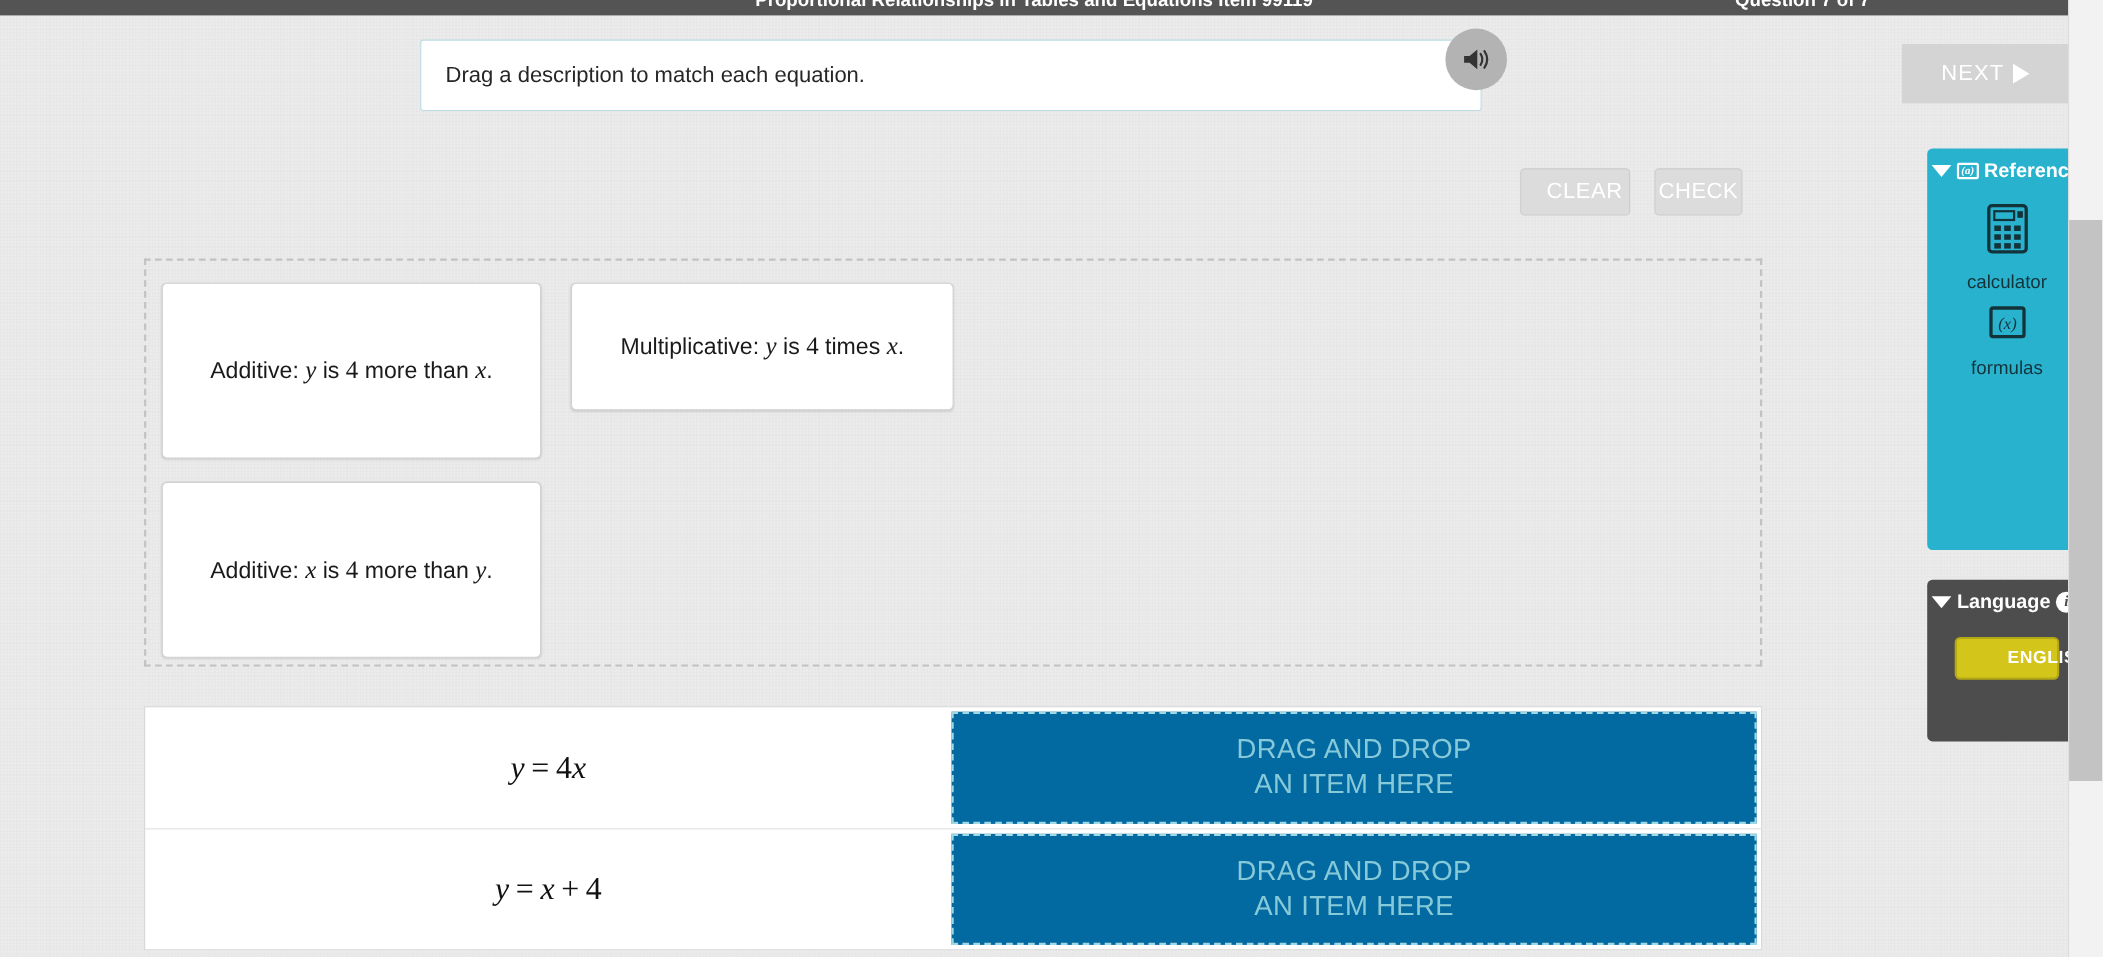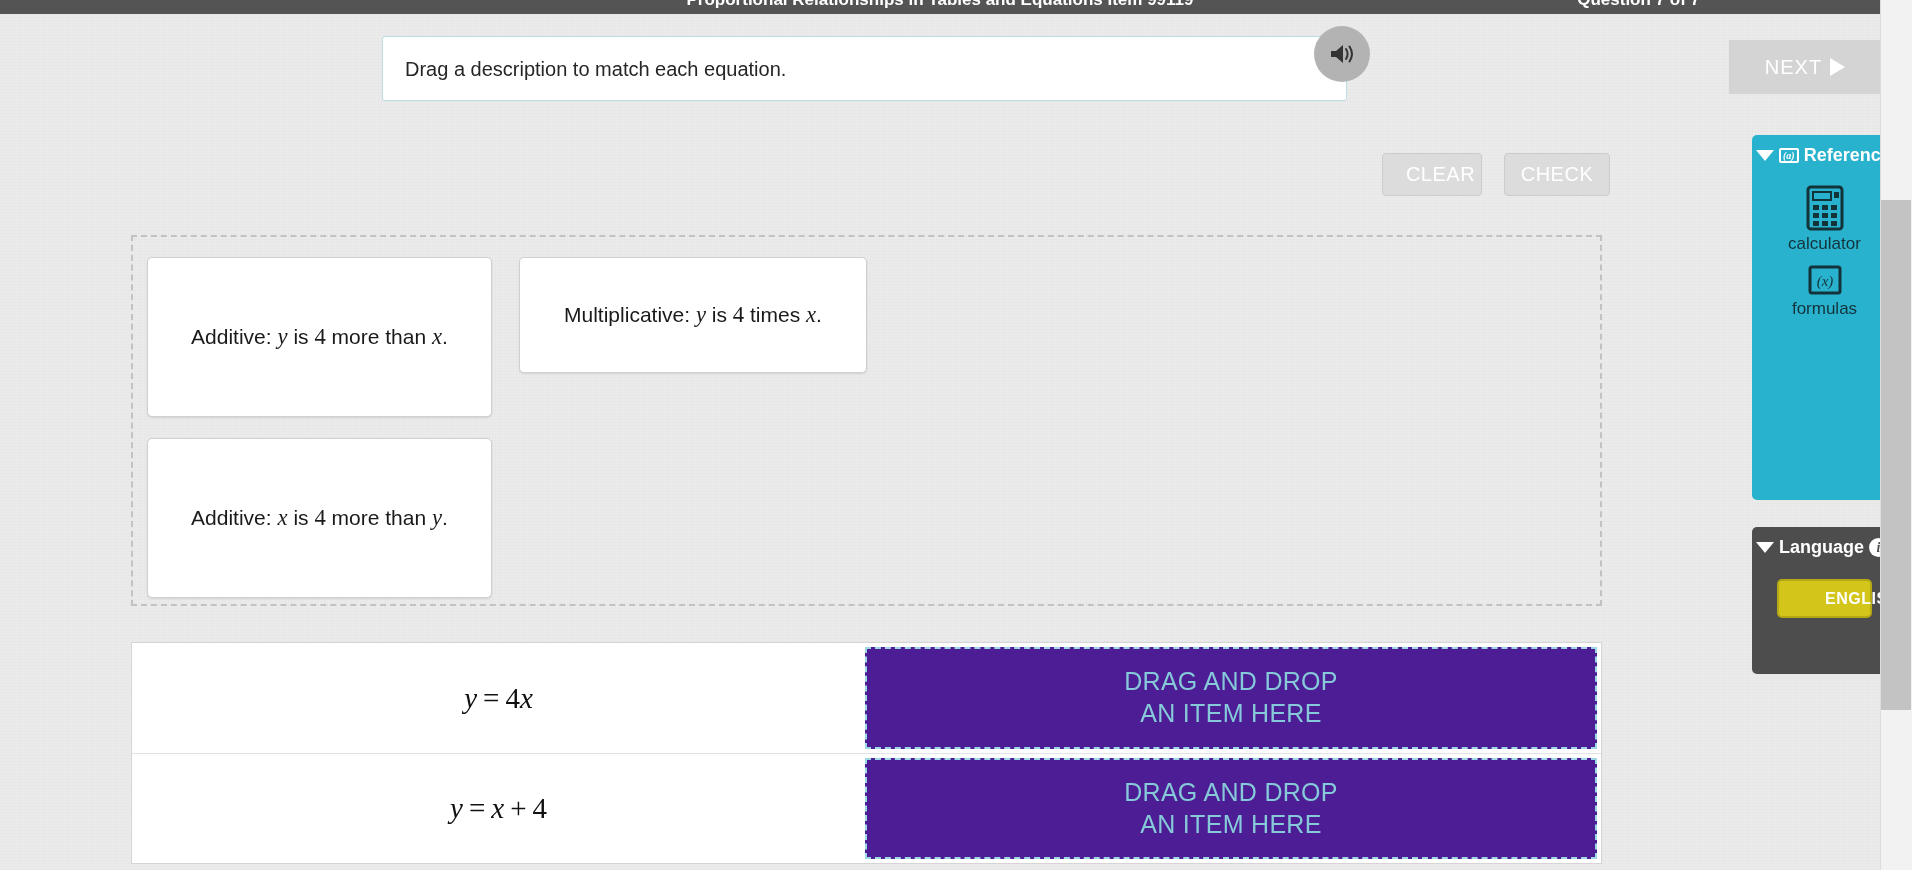--- a/index.html
+++ b/index.html
@@ -95,21 +95,21 @@
     height: 43px;
     background: #dcdcdc;
     border: 1px solid #cccccc;
     border-radius: 4px;
     color: #ffffff;
     font-size: 20px;
     letter-spacing: 0.5px;
     cursor: default;
   }
   #clear-button { left: 1382px; width: 100px; padding-left: 17px; }
-  #check-button { left: 1504px; width: 106px; }
+  #check-button { left: 1504px; width: 80px; }
 
   
   #tiles-area {
     position: absolute;
     left: 131px;
     top: 235px;
     width: 1471px;
     height: 371px;
     border: 2px dashed #c2c2c2;
     background: transparent;
@@ -179,21 +179,21 @@
   }
   .equation-cell .op {
     font-style: normal;
     padding: 0 6px;
   }
   .equation-cell .num { font-style: normal; }
 
   .dropzone {
     flex: 1;
     margin: 4px 4px 4px 0;
-    background: #4c1d95;
+    background: #0369a1;
     border: 2px dashed #9ed8e4;
     display: flex;
     flex-direction: column;
     align-items: center;
     justify-content: center;
     color: #86c9d8;
     font-size: 25px;
     line-height: 1.27;
     letter-spacing: 0.3px;
     cursor: pointer;
@@ -280,21 +280,21 @@
     font-weight: bold;
     font-size: 14px;
     line-height: 19px;
     text-align: center;
     flex: none;
   }
   .ref-item {
     display: flex;
     flex-direction: column;
     align-items: center;
-    gap: 3px;
+    gap: 16px;
     margin-top: 10px;
     cursor: pointer;
     color: #13333b;
     font-size: 17px;
   }
   .ref-item svg { display: block; }
 
   #english-button {
     display: block;
     margin: 12px auto 0 auto;

